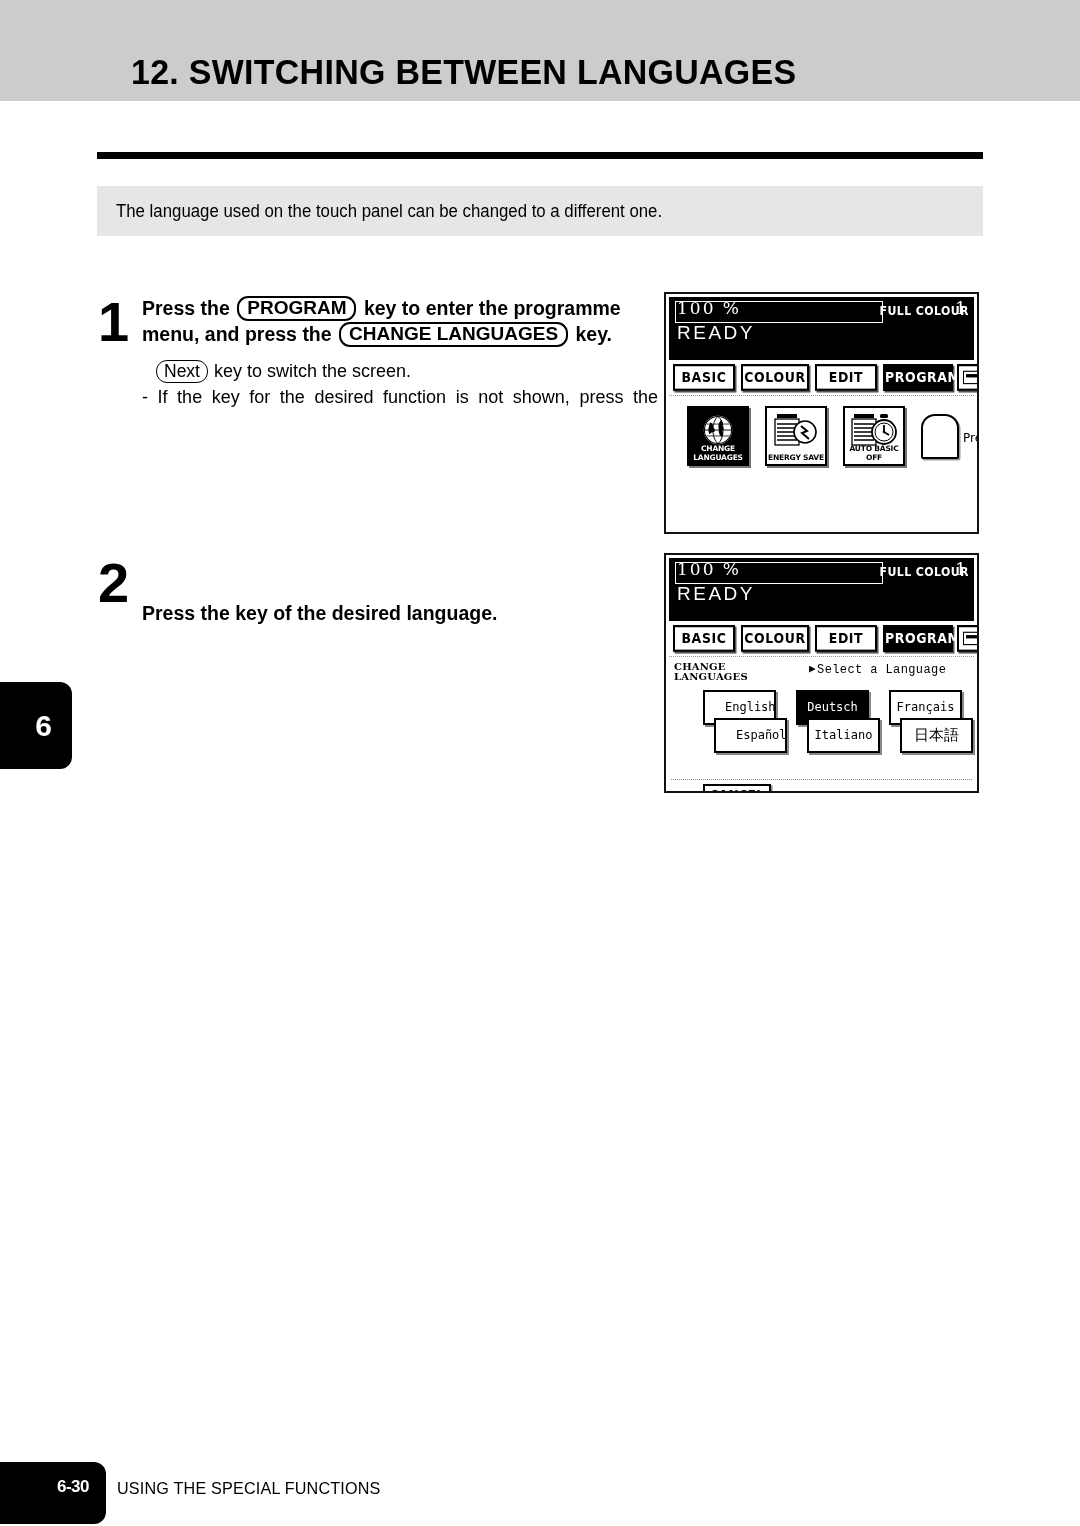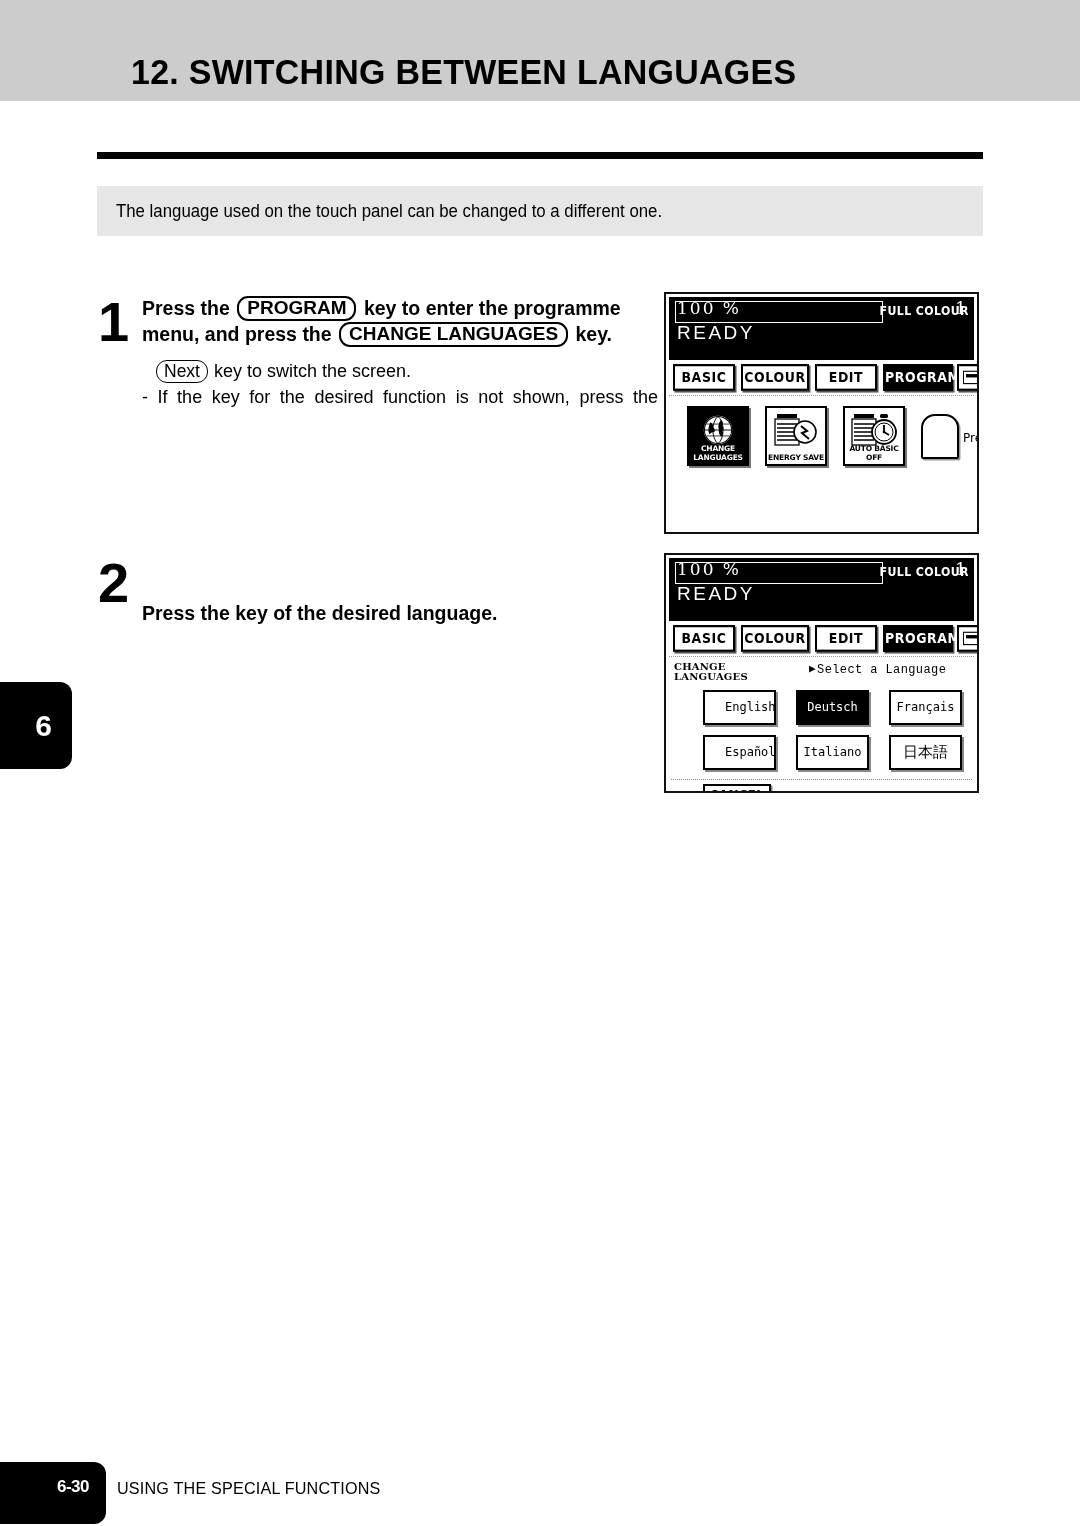--- a/index.html
+++ b/index.html
@@ -374,21 +374,21 @@
     font-family: "DejaVu Sans Mono", monospace;
     font-size: 12px;
     line-height: 31px;
     color: #000;
   }
   .lang-btn.sel { background: #000; color: #fff; }
   .lang-c1 { left: 34px; padding-left: 20px; }
   .lang-c2 { left: 127px; }
   .lang-c3 { left: 220px; }
   .lang-r1 { top: 33px; }
-  .lang-r2 { top: 78px; }
+  .lang-r2 { top: 61px; margin-left: 11px; }
   .lang-jp { font-family: "DejaVu Sans", sans-serif; font-size: 15px; }
 
   .lcd-divider {
     position: absolute;
     left: 2px; right: 2px; top: 122px;
     border-top: 1.5px dotted #888;
   }
   .cancel-btn {
     position: absolute;
     left: 34px; top: 127px;

